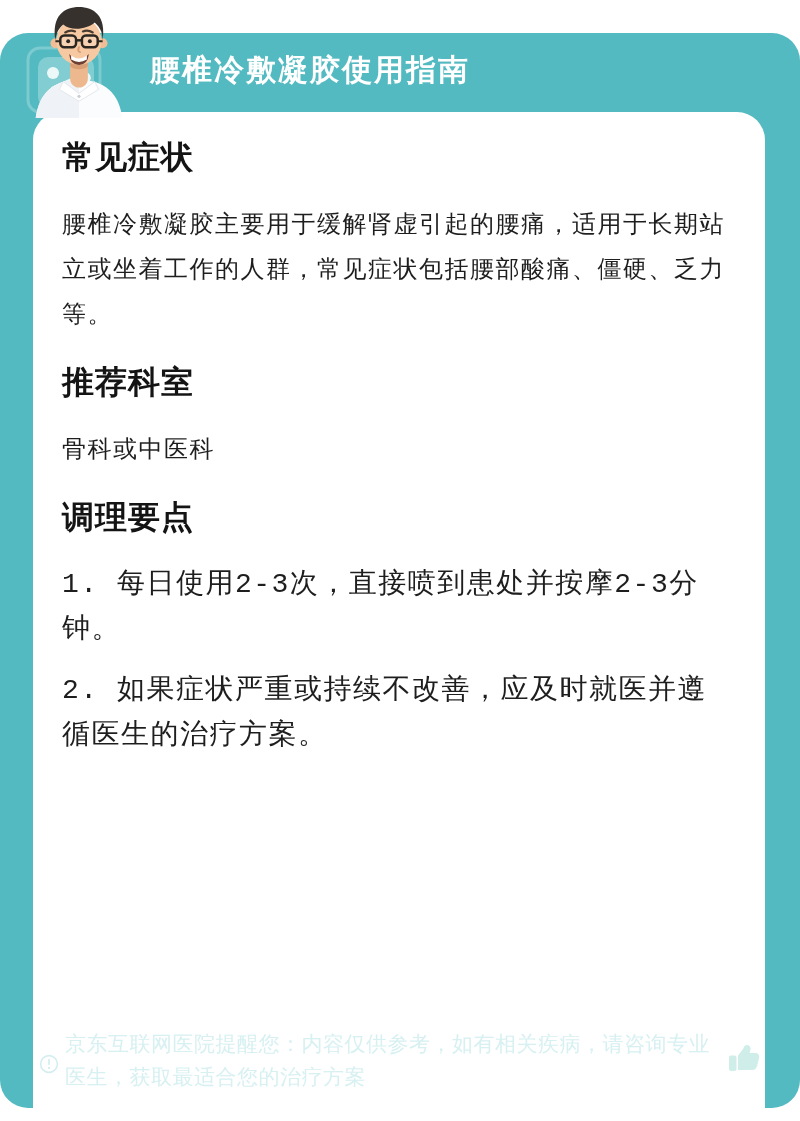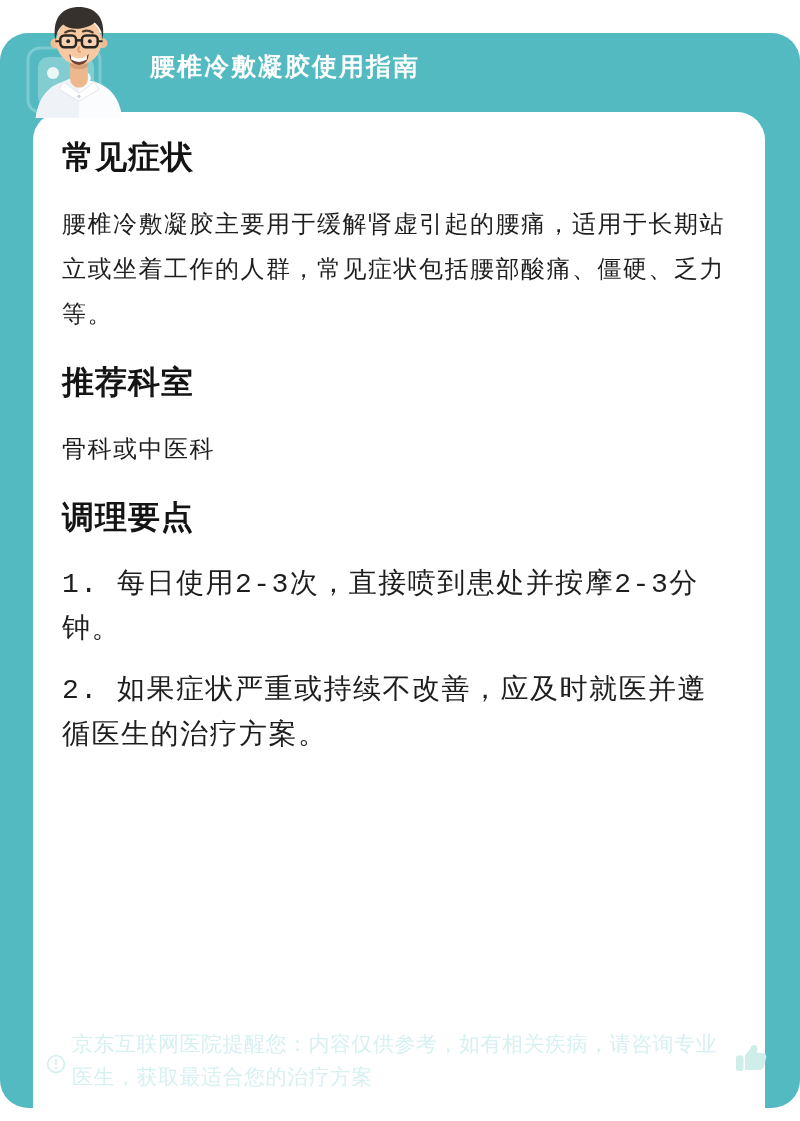--- a/index.html
+++ b/index.html
@@ -25,21 +25,21 @@
   }
   .avatar {
     position: absolute;
     left: 20px; top: 0px;
     z-index: 3;
   }
   .page-title {
     position: absolute;
     left: 150px; top: 50px;
     margin: 0;
-    font-size: 25px;
+    font-size: 30px;
     font-weight: bold;
     color: #ffffff;
     letter-spacing: 2px;
     z-index: 2;
     white-space: nowrap;
   }
   .card {
     position: absolute;
     left: 33px; top: 112px;
     width: 732px; height: 1038px;
@@ -69,21 +69,21 @@
   .list-item {
     font-size: 28px;
     color: #1e1e1e;
     line-height: 45px;
     letter-spacing: 1.5px;
     margin: 16px 0 14px 0;
     font-family: Liberation Mono, monospace;
   }
   .footer {
     position: absolute;
-    left: 10px; top: 1020px;
+    left: 3px; top: 1020px;
     width: 636px; height: 90px;
     z-index: 2;
   }
   .info-icon {
     position: absolute;
     left: 36px; top: 34px;
     opacity: 0.85;
   }
   .disclaimer-text {
     position: absolute;

